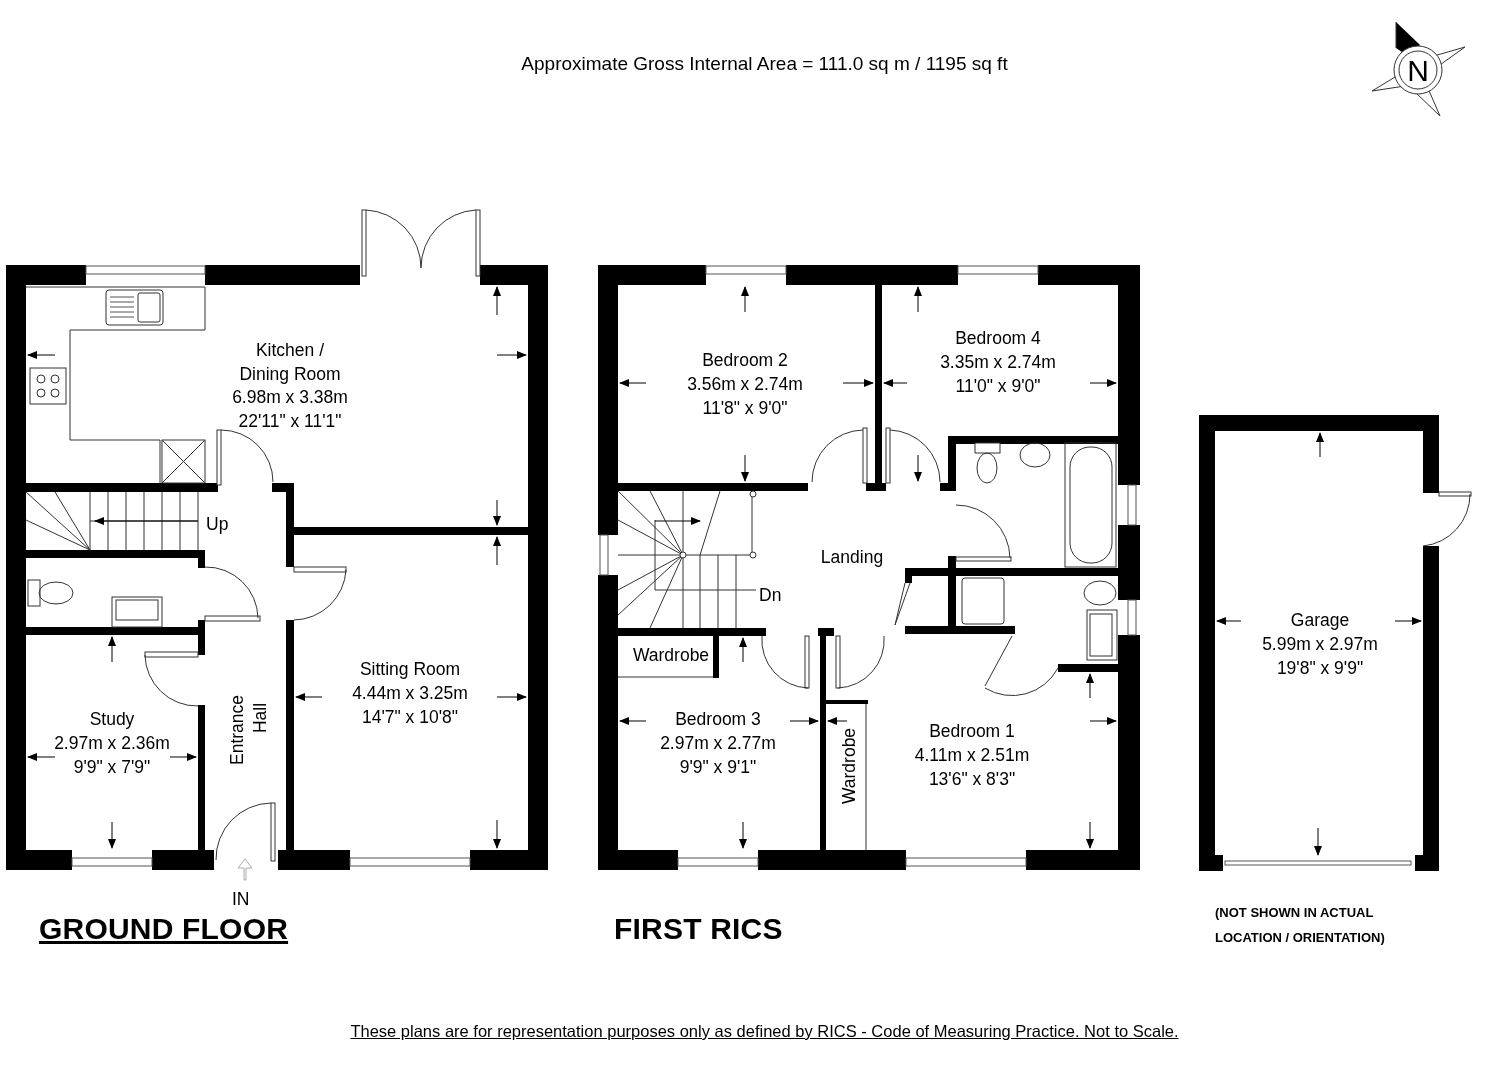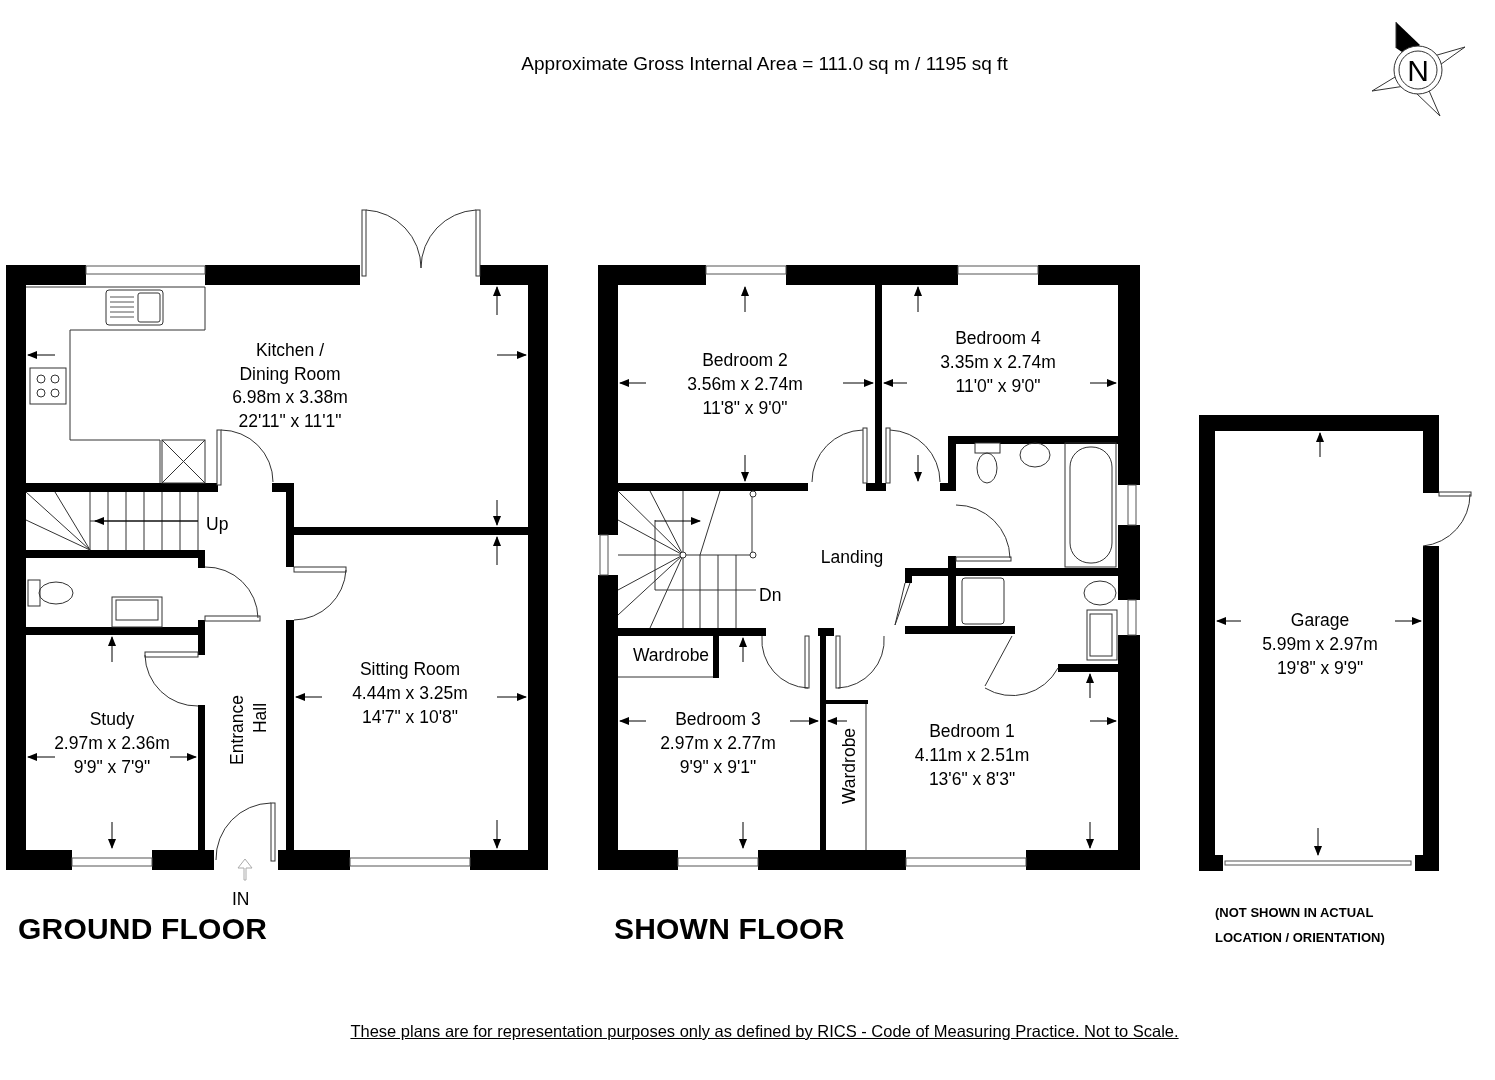--- a/index.html
+++ b/index.html
@@ -325,22 +325,22 @@
     <line class="arr" x1="1395" y1="621" x2="1421" y2="621" marker-end="url(#arrowhead)"></line>
     <line class="arr" x1="1318" y1="828" x2="1318" y2="855" marker-end="url(#arrowhead)"></line>
     <g>
       <text class="lbl" x="1320" y="626" text-anchor="middle">Garage</text>
       <text class="lbl" x="1320" y="650" text-anchor="middle">5.99m x 2.97m</text>
       <text class="lbl" x="1320" y="674" text-anchor="middle">19'8" x 9'9"</text>
     </g>
   </g>
 </svg>
 
-<div class="abs floor-title" style="left:1px; top:912px;">GROUND FLOOR</div>
-<div class="abs floor-title" style="left:597px; top:912px;">SHOWN FLOOR</div>
+<div class="abs floor-title" style="left:22px; top:912px;text-decoration:underline;">GROUND FLOOR</div>
+<div class="abs floor-title" style="left:597px; top:912px;">FIRST RICS</div>
 <div class="abs note" style="left:1198px; top:900px;">
   <div>(NOT SHOWN IN ACTUAL</div>
   <div>LOCATION / ORIENTATION)</div>
 </div>
 
 <div class="abs footer">
   <div>These plans are for representation purposes only as defined by RICS - Code of Measuring Practice. Not to Scale.</div>
 </div>
 
 </body></html>

